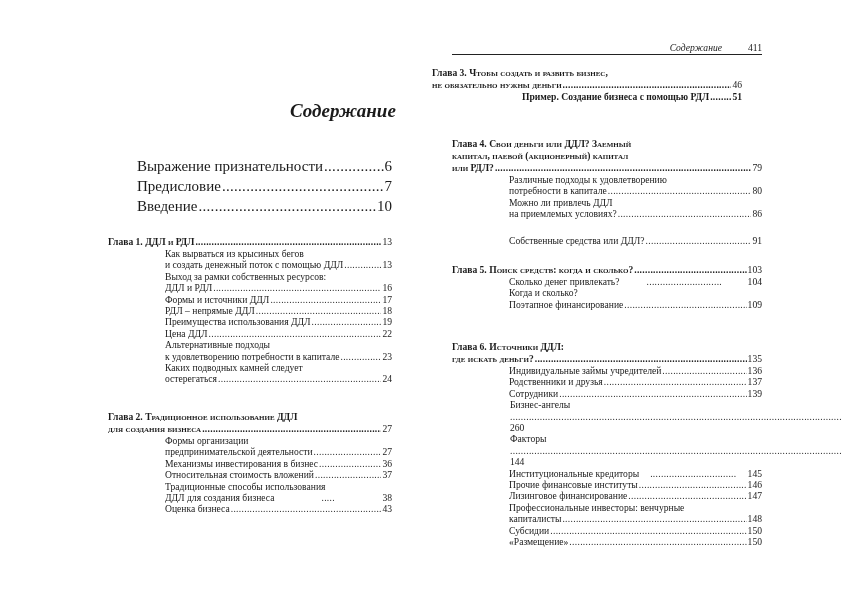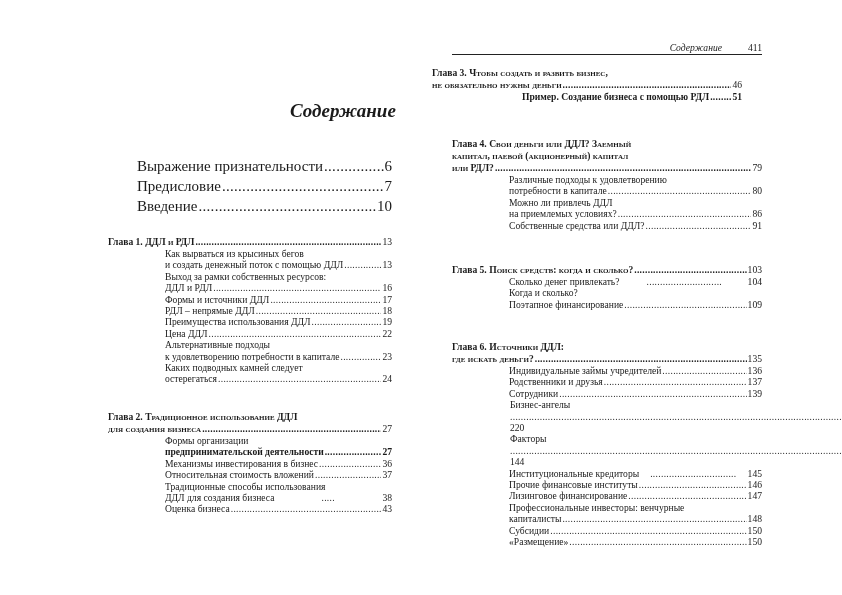--- a/index.html
+++ b/index.html
@@ -102,21 +102,21 @@
     </div>
   <div class="chap" id="L1" style="left:108px; top:411px; width:284px;">
       <div class="h"><span class="t"><span class="lbl">Глава 2.</span> <span>Традиционное использование ДДЛ</span></span></div>
       <div class="row h">
         <span class="t"><span>для создания бизнеса</span></span>
         <span class="d"></span>
         <span class="p" style="font-weight: normal;">27</span>
       </div>
       <div class="subs">
         <div style="line-height: 11.4px; white-space: nowrap;"><span class="t">Формы организации</span></div>
-        <div class="row" style="line-height: 11.4px; white-space: nowrap; font-weight: bold;">
+        <div class="row" style="line-height: 11.4px; white-space: nowrap;">
           <span class="t">предпринимательской деятельности</span>
           <span class="d"></span>
           <span class="p">27</span>
         </div>
         <div class="row" style="line-height: 11.4px; white-space: nowrap; align-items: flex-end;">
           <span class="t">Механизмы инвестирования в бизнес</span>
           <span class="d"></span>
           <span class="p">36</span>
         </div>
         <div class="row" style="line-height: 11.4px; white-space: nowrap;">
@@ -174,21 +174,21 @@
         <span class="t">потребности в капитале</span>
         <span class="d"></span>
         <span class="p">80</span>
       </div>
       <div style="line-height: 11.4px; white-space: nowrap;"><span class="t">Можно ли привлечь ДДЛ</span></div>
       <div class="row" style="line-height: 11.4px; white-space: nowrap;">
         <span class="t">на приемлемых условиях?</span>
         <span class="d"></span>
         <span class="p">86</span>
       </div>
-      <div class="row" style="line-height: 11.4px; white-space: nowrap;">
+      <div class="row" style="line-height: 11.4px; white-space: nowrap; margin-top: 15px;">
         <span class="t">Собственные средства или ДДЛ?</span>
         <span class="d"></span>
         <span class="p">91</span>
       </div>
     </div>
   </div>
 <div class="chap" id="R2" style="left:452px; top:264px; width:310px;">
     <div class="row h">
       <span class="t"><span class="lbl">Глава 5.</span> <span>Поиск средств: когда и сколько?</span></span>
       <span class="d"></span>
@@ -227,21 +227,21 @@
         <span class="p">137</span>
       </div>
       <div class="row" style="line-height: 11.4px; white-space: nowrap;">
         <span class="t">Сотрудники</span>
         <span class="d"></span>
         <span class="p">139</span>
       </div>
       <div class="row" style="line-height: 11.4px; white-space: nowrap; flex-direction: column;">
         <span class="t">Бизнес-ангелы</span>
         <span class="d"></span>
-        <span class="p">220</span>
+        <span class="p">260</span>
       </div>
       <div class="row" style="line-height: 11.4px; white-space: nowrap; flex-direction: column;">
         <span class="t">Факторы</span>
         <span class="d"></span>
         <span class="p">144</span>
       </div>
       <div class="row" style="line-height: 11.4px; white-space: nowrap; gap: 10px;">
         <span class="t">Институциональные кредиторы</span>
         <span class="d"></span>
         <span class="p">145</span>

